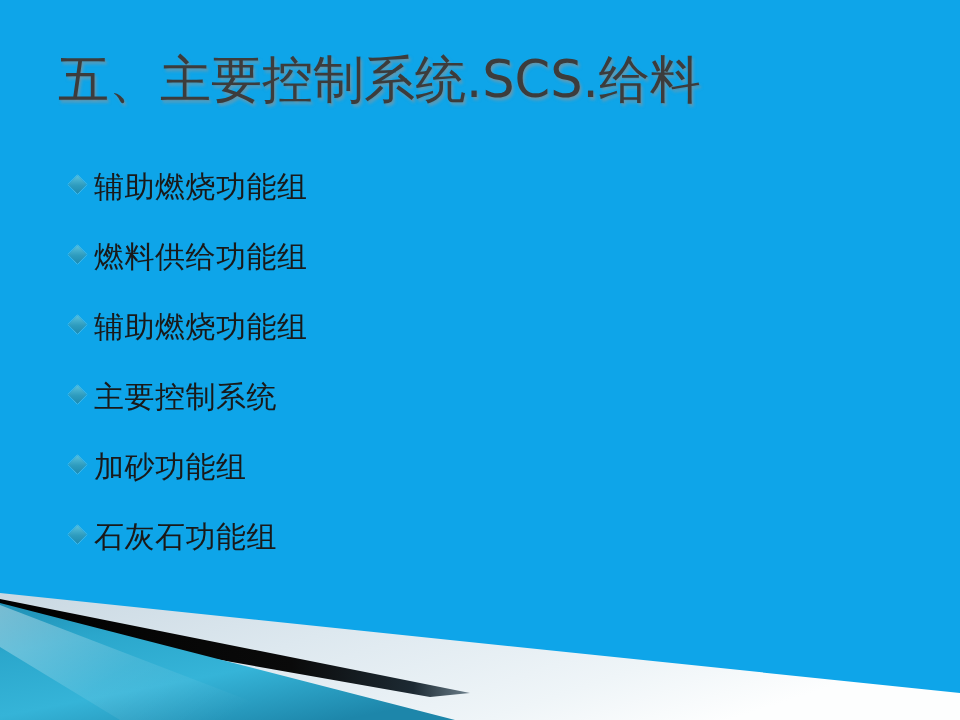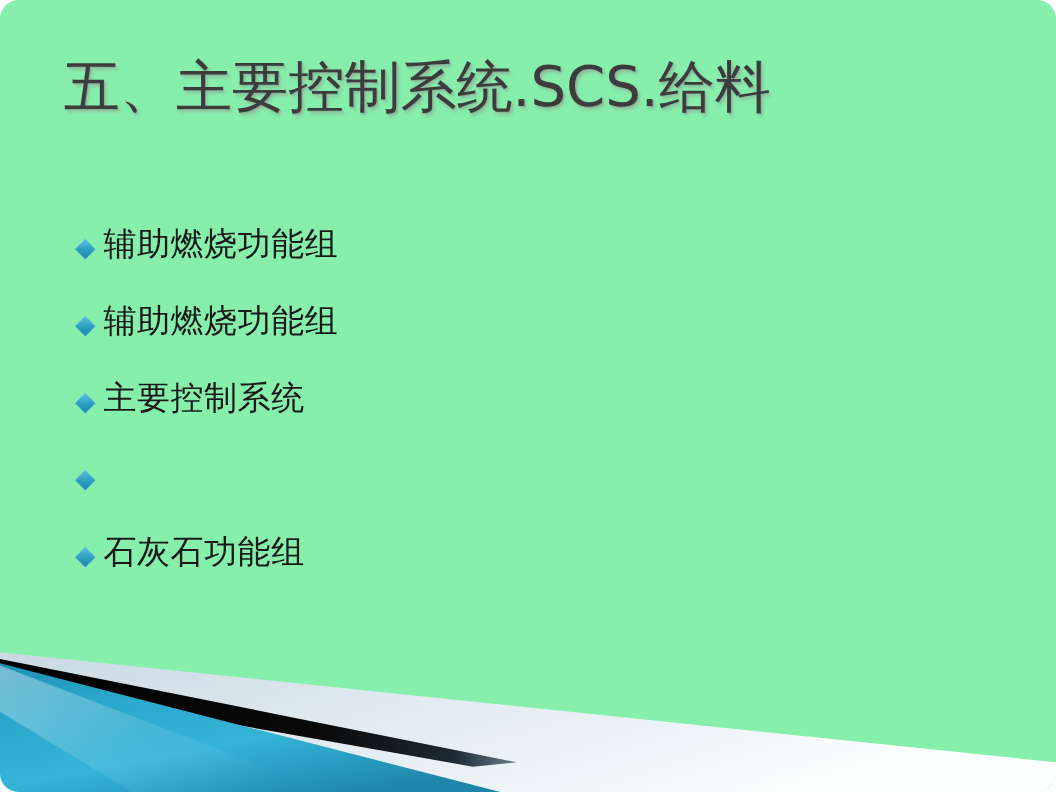--- a/index.html
+++ b/index.html
@@ -4,24 +4,23 @@
 <style>
   html, body {
     margin: 0;
     padding: 0;
     background: #ffffff;
   }
   #slide {
     position: relative;
     width: 960px;
     height: 720px;
-    background: #86efac;
+    background: #0ea5e9;
     overflow: hidden;
     font-family: "DejaVu Sans", "Liberation Sans", sans-serif;
-    border-radius: 17px;
   }
 
   
   #title-block {
     position: absolute;
     left: 58px;
     top: 44px;
     width: 860px;
     height: 80px;
   }
@@ -43,21 +42,21 @@
     top: 170px;
     width: 780px;
     list-style: none;
     margin: 0;
     padding: 0;
   }
   .bullet-row {
     position: relative;
     height: 70px;
     display: flex;
-    align-items: flex-end;
+    align-items: flex-start;
   }
   .bullet-marker {
     position: relative;
     width: 28px;
     height: 28px;
     flex: 0 0 28px;
     display: inline-block;
   }
   .bullet-marker::before {
     content: "";
@@ -103,33 +102,38 @@
     <div id="slide-title">五、主要控制系统.SCS.给料</div>
   </div>
 
   <ul id="bullet-list">
 
     <li class="bullet-row">
       <span class="bullet-marker"></span>
       <span class="bullet-text">辅助燃烧功能组</span>
     </li>
 
+    <li class="bullet-row">
+      <span class="bullet-marker"></span>
+      <span class="bullet-text">燃料供给功能组</span>
+    </li>
 
     <li class="bullet-row">
       <span class="bullet-marker"></span>
       <span class="bullet-text">辅助燃烧功能组</span>
     </li>
 
     <li class="bullet-row">
       <span class="bullet-marker"></span>
       <span class="bullet-text">主要控制系统</span>
     </li>
 
     <li class="bullet-row">
       <span class="bullet-marker"></span>
+      <span class="bullet-text">加砂功能组</span>
     </li>
 
     <li class="bullet-row">
       <span class="bullet-marker"></span>
       <span class="bullet-text">石灰石功能组</span>
     </li>
 
   </ul>
 
   <div id="bottom-graphic">

